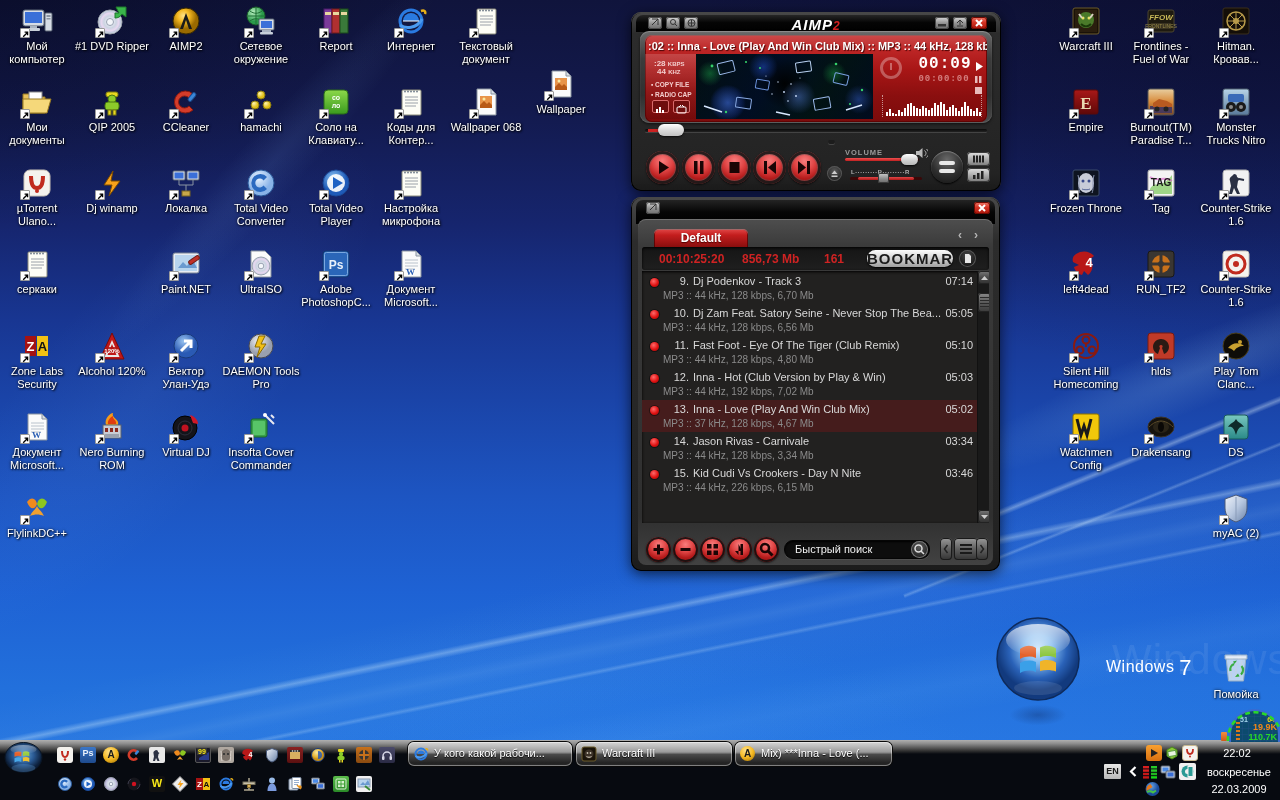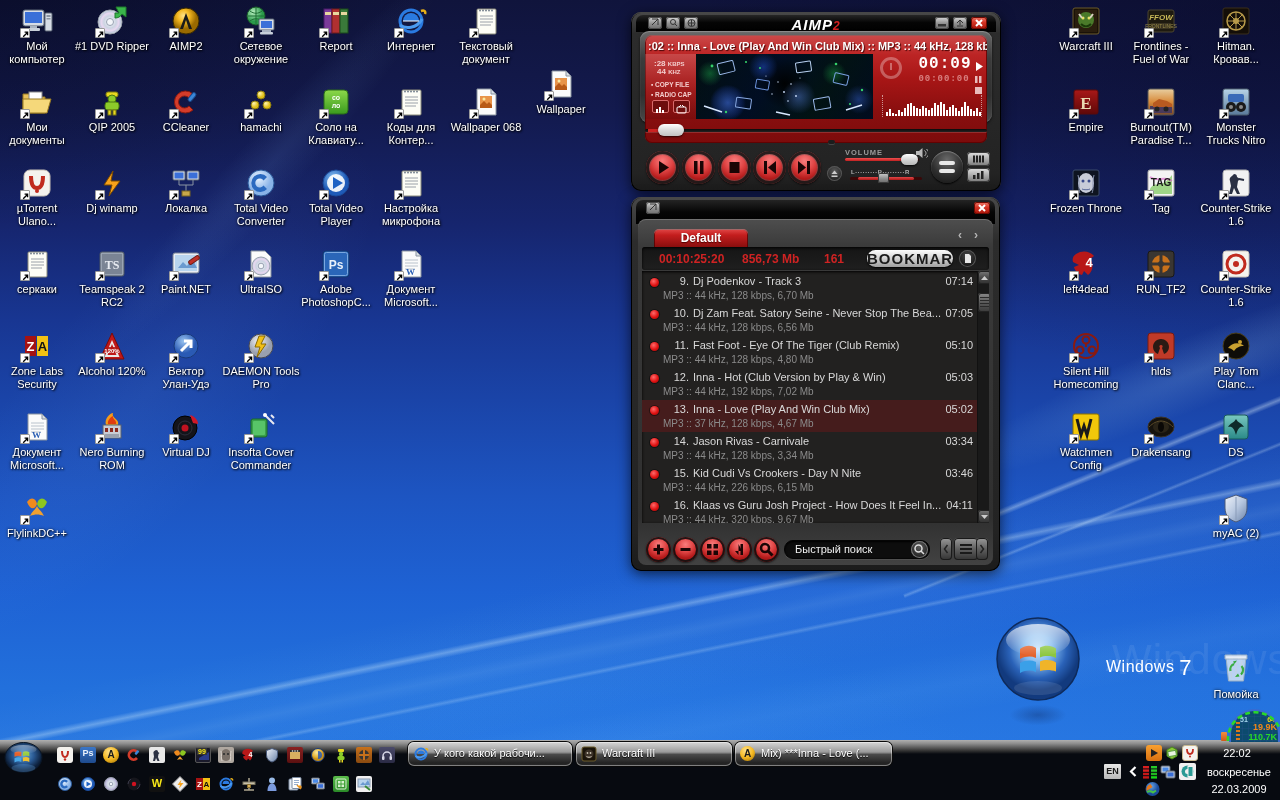--- a/index.html
+++ b/index.html
@@ -21,21 +21,21 @@
 
 .win{position:absolute;border-radius:10px;background:linear-gradient(#494949,#2c2c2c 12%,#232323 90%,#1b1b1b);box-shadow:0 3px 14px rgba(0,0,0,.65),inset 0 1px 0 rgba(255,255,255,.28),inset 0 0 0 1px #000}
 .tbtn{position:absolute;width:14px;height:12px;border-radius:3px;background:linear-gradient(#d8d8d8,#8f8f8f 55%,#6f6f6f);box-shadow:inset 0 0 0 1px #4a4a4a;color:#222;font-size:8px;line-height:11px;text-align:center;font-weight:bold}
 .tbtn.red{background:linear-gradient(#f07a6a,#d43425 45%,#a81408);box-shadow:inset 0 0 0 1px #6e0a02;color:#fff}
 
 #pl1{left:631px;top:12px;width:370px;height:179px}
 #pl1 .tstrip{position:absolute;left:5px;right:5px;top:3px;height:17px;background:linear-gradient(#262626,#050505 45%,#000);border-radius:7px 7px 0 0}
 .aimplogo{position:absolute;top:4px;width:100%;text-align:center;color:#fff;font-size:15px;font-weight:bold;font-style:italic;letter-spacing:1px}
 .aimplogo i{color:#d42020;font-size:12px}
 #dispframe{position:absolute;left:9px;top:19px;width:352px;height:92px;border-radius:9px;background:linear-gradient(#6a6a6a,#3c3c3c 30%,#303030 70%,#4a4a4a);box-shadow:inset 0 1px 1px rgba(255,255,255,.25),inset 0 -1px 1px rgba(255,255,255,.12),0 1px 3px rgba(0,0,0,.6)}
-#red{position:absolute;left:5px;top:4px;width:342px;height:108px;border-radius:7px;overflow:hidden;background:linear-gradient(#cc4a4a 0%,#bc2525 18%,#a81616 40%,#8a0f0f 70%,#7c0b0b 100%);box-shadow:inset 0 1px 0 rgba(255,255,255,.3),inset 0 0 0 1px rgba(90,0,0,.8)}
+#red{position:absolute;left:5px;top:4px;width:342px;height:87px;border-radius:7px;overflow:hidden;background:linear-gradient(#cc4a4a 0%,#bc2525 18%,#a81616 40%,#8a0f0f 70%,#7c0b0b 100%);box-shadow:inset 0 1px 0 rgba(255,255,255,.3),inset 0 0 0 1px rgba(90,0,0,.8)}
 #ttitle{position:absolute;left:0;top:5px;width:100%;height:16px;font-size:11px;font-weight:bold;color:#fff;white-space:nowrap;padding-left:3px;letter-spacing:0;text-shadow:1px 1px 1px rgba(60,0,0,.9)}
 #lbox{position:absolute;left:0;top:19px;width:51px;height:65px;background:linear-gradient(rgba(255,255,255,.16),rgba(255,255,255,.04) 55%,rgba(0,0,0,.08))}
 .l7{font-family:"Liberation Sans",sans-serif;color:#f3cdcd;font-weight:bold}
 #viz{position:absolute;left:51px;top:19px;width:177px;height:65px;background:#020204;overflow:hidden}
 #rbox{position:absolute;left:228px;top:19px;right:0;height:65px}
 .clockring{position:absolute;left:7px;top:3px;width:22px;height:22px;border:3px solid rgba(255,255,255,.30);border-radius:50%}
 .clockring:after{content:"";position:absolute;left:7px;top:3px;width:2px;height:7px;background:rgba(255,255,255,.34)}
 #bigtime{position:absolute;left:36px;top:2px;width:72px;text-align:center;font-size:16px;line-height:17px;font-weight:bold;color:#fff;letter-spacing:1px;font-family:"Liberation Mono",monospace}
 #smalltime{position:absolute;left:30px;top:20px;width:82px;text-align:center;font-size:9px;font-weight:bold;color:rgba(255,210,210,.55);letter-spacing:1px;font-family:"Liberation Mono",monospace}
 #spec{position:absolute;left:13px;bottom:3px;width:96px;height:20px;display:flex;align-items:flex-end;gap:1px}
@@ -249,32 +249,20 @@
     </div>
 <div class="ic" style="left:73px;top:167px">
       <div class="g"><svg width="32" height="32" viewBox="0 0 32 32">
           <path d="M8 18 L17 4 L15 14 L24 14 L13 29 L16 18 z" fill="#f7a21b" stroke="#7a4a00"></path>
         </svg><span class="sa">
           <svg width="8" height="8" viewBox="0 0 8 8">
             <path d="M1.2 6.8 L5.2 2.8 M2.6 2.2 L5.6 2.2 L5.6 5.2" stroke="#000" stroke-width="1.3" fill="none"></path>
           </svg>
         </span></div>
       <div class="t">Dj winamp</div>
-    </div>
-<div class="ic" style="left:73px;top:248px">
-      <div class="g"><svg width="32" height="32" viewBox="0 0 32 32">
-          <rect x="4" y="4" width="24" height="24" rx="2" fill="#9aa4b2" stroke="#4a5462"></rect>
-          <rect x="6" y="6" width="20" height="20" fill="#7a8494"></rect>
-          <text x="16" y="21" font-size="12" font-weight="bold" fill="#e8ecf2" text-anchor="middle" font-family="Liberation Serif">TS</text>
-        </svg><span class="sa">
-          <svg width="8" height="8" viewBox="0 0 8 8">
-            <path d="M1.2 6.8 L5.2 2.8 M2.6 2.2 L5.6 2.2 L5.6 5.2" stroke="#000" stroke-width="1.3" fill="none"></path>
-          </svg>
-        </span></div>
-      <div class="t">Teamspeak 2<br>RC2</div>
     </div>
 <div class="ic" style="left:73px;top:330px">
       <div class="g"><svg width="32" height="32" viewBox="0 0 32 32">
           <path d="M16 3 L28 29 L4 29 z" fill="#c01818" stroke="#7a0a0a"></path>
           <path d="M16 10 L23.5 27 L8.5 27 z" fill="#e8e8e8"></path>
           <path d="M16 14 L20.5 25 L11.5 25 z" fill="#c01818"></path>
           <rect x="9" y="17" width="14" height="6" fill="#b01414" opacity=".85"></rect>
           <text x="16" y="22.5" font-size="6" font-weight="bold" fill="#fff" text-anchor="middle">120%</text>
         </svg><span class="sa">
           <svg width="8" height="8" viewBox="0 0 8 8">
@@ -1239,21 +1227,21 @@
             <span class="bull"></span>
             <span class="num">9.</span>
             <span class="ttl">Dj Podenkov - Track 3</span>
             <span class="tim">07:14</span>
             <span class="sub">MP3 :: 44 kHz, 128 kbps, 6,70 Mb</span>
           </div>
           <div class="row" style="top:33px">
             <span class="bull"></span>
             <span class="num">10.</span>
             <span class="ttl">Dj Zam Feat. Satory Seine - Never Stop The Bea...</span>
-            <span class="tim">07:05</span>
+            <span class="tim">05:05</span>
             <span class="sub">MP3 :: 44 kHz, 128 kbps, 6,56 Mb</span>
           </div>
           <div class="row" style="top:65px">
             <span class="bull"></span>
             <span class="num">11.</span>
             <span class="ttl">Fast Foot - Eye Of The Tiger (Club Remix)</span>
             <span class="tim">05:10</span>
             <span class="sub">MP3 :: 44 kHz, 128 kbps, 4,80 Mb</span>
           </div>
           <div class="row" style="top:97px">
@@ -1276,27 +1264,20 @@
             <span class="ttl">Jason Rivas - Carnivale</span>
             <span class="tim">03:34</span>
             <span class="sub">MP3 :: 44 kHz, 128 kbps, 3,34 Mb</span>
           </div>
           <div class="row" style="top:193px">
             <span class="bull"></span>
             <span class="num">15.</span>
             <span class="ttl">Kid Cudi Vs Crookers - Day N Nite</span>
             <span class="tim">03:46</span>
             <span class="sub">MP3 :: 44 kHz, 226 kbps, 6,15 Mb</span>
-          </div>
-          <div class="row" style="top:225px">
-            <span class="bull"></span>
-            <span class="num">16.</span>
-            <span class="ttl">Klaas vs Guru Josh Project - How Does It Feel In...</span>
-            <span class="tim">04:11</span>
-            <span class="sub">MP3 :: 44 kHz, 320 kbps, 9,67 Mb</span>
           </div>
     <div id="sbar">
       <div class="sbtn" style="top:0">
               <svg width="9" height="8">
                 <path d="M1 6 L4.5 2 L8 6 z" fill="#ccc"></path>
               </svg>
             </div>
       <div id="sth"></div>
       <div class="sbtn" style="bottom:0">
               <svg width="9" height="8">

